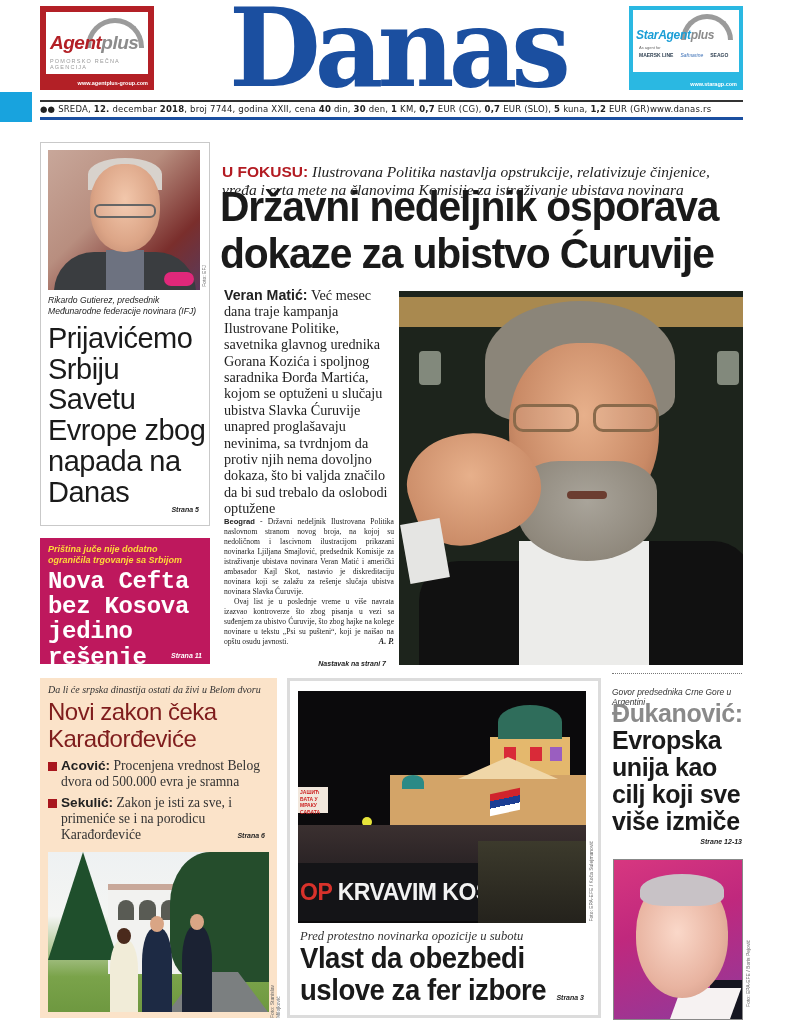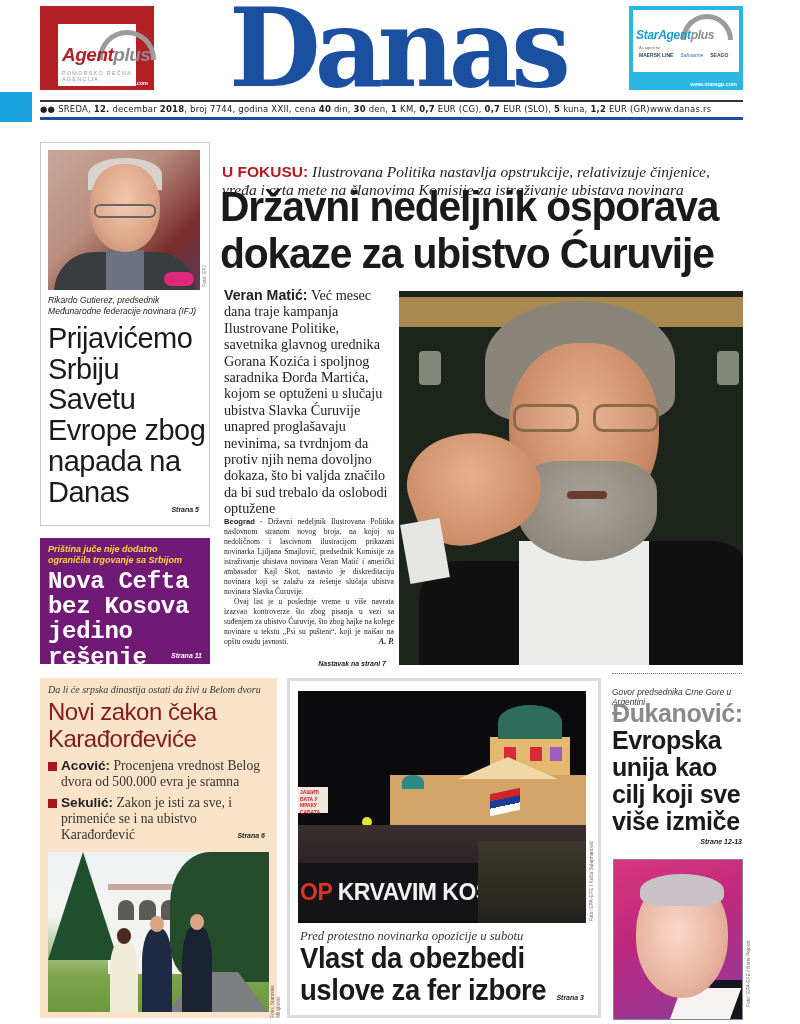--- a/index.html
+++ b/index.html
@@ -4,21 +4,21 @@
 <style>
   * { box-sizing: border-box; margin: 0; padding: 0; }
   html, body { width: 800px; height: 1024px; background: #fff; overflow: hidden; }
   body { position: relative; font-family: "Liberation Sans", sans-serif; color: #1a1a1a; }
 
   .abs { position: absolute; }
 
   
   .side-tab { left: 0; top: 92px; width: 32px; height: 30px; background: #18a3de; }
 
-  .ad-left { left: 40px; top: 6px; width: 114px; height: 84px; background: #b32026; padding: 18px; }
+  .ad-left { left: 40px; top: 6px; width: 114px; height: 84px; background: #b32026; padding: 6px; }
   .ad-left .card { background: #fff; width: 100%; height: 62px; position: relative; border-radius: 0 0 0 0; }
   .ad-left .arc { position: absolute; left: 40px; top: 6px; width: 58px; height: 30px; border: 5px solid #9b9b9b; border-bottom: none; border-radius: 40px 40px 0 0; }
   .ad-left .brand { position: absolute; left: 4px; top: 20px; font-weight: bold; font-style: italic; font-size: 19px; color: #b32026; letter-spacing: -0.5px; }
   .ad-left .brand span { color: #8c8c8c; }
   .ad-left .sub { position: absolute; left: 4px; top: 46px; font-size: 5.5px; color: #999; letter-spacing: 1.2px; }
   .ad-left .url { position: absolute; right: 6px; bottom: 4px; font-size: 5.5px; color: #fff; font-weight: bold; }
 
   .ad-right { left: 629px; top: 6px; width: 114px; height: 84px; background: #2ab8e2; padding: 4px 4px 14px 4px; }
   .ad-right .card { background: #fff; width: 100%; height: 62px; position: relative; }
   .ad-right .arc { position: absolute; left: 48px; top: 4px; width: 52px; height: 26px; border: 5px solid #9b9b9b; border-bottom: none; border-radius: 40px 40px 0 0; }
@@ -44,21 +44,21 @@
   .gutierrez-photo .jacket { position: absolute; left: 6px; top: 102px; width: 142px; height: 50px; border-radius: 40px 40px 0 0; background: #3a3d40; }
   .gutierrez-photo .shirt { position: absolute; left: 58px; top: 100px; width: 38px; height: 40px; background: #6d7280; }
   .gutierrez-photo .mic { position: absolute; right: 6px; bottom: 4px; width: 30px; height: 14px; border-radius: 8px; background: #e0287a; }
   .photo-credit-v { position: absolute; font-size: 5px; color: #666; writing-mode: vertical-rl; transform: rotate(180deg); }
   .gutierrez-caption { position: absolute; left: 7px; top: 152px; width: 160px; font-size: 8.6px; font-style: italic; line-height: 1.25; color: #222; font-family: "Liberation Sans Narrow", "Liberation Sans", sans-serif; }
   .gutierrez-headline { position: absolute; left: 7px; top: 180px; width: 160px; font-size: 29px; line-height: 1.06; font-weight: normal; color: #1a1a1a; letter-spacing: -0.5px; }
   .strana { font-size: 7px; font-style: italic; font-weight: bold; color: #222; }
   .left-box .strana { position: absolute; right: 10px; bottom: 12px; }
 
   
-  .cefta-box { left: 40px; top: 538px; width: 170px; height: 126px; background: #701a75; padding: 6px 8px; }
+  .cefta-box { left: 40px; top: 538px; width: 170px; height: 126px; background: #be185d; padding: 6px 8px; }
   .cefta-kicker { font-size: 9px; font-style: italic; color: #ffd93a; line-height: 1.2; font-weight: bold; }
   .cefta-headline { font-size: 24px; line-height: 1.06; color: #fff; font-weight: bold; margin-top: 3px; letter-spacing: -0.3px; font-family: Liberation Mono, monospace; }
   .cefta-box .strana { position: absolute; right: 8px; bottom: 5px; color: #fff; }
 
   
   .kicker-row { left: 222px; top: 142px; width: 522px; font-family: "Liberation Serif", serif; font-style: italic; font-size: 15.5px; line-height: 1.18; color: #222; margin-top: 21px; }
   .kicker-row .label { font-family: "Liberation Sans", sans-serif; font-style: normal; font-weight: bold; color: #b31b22; }
   .main-headline { left: 220px; top: 184px; width: 530px; font-size: 42.5px; line-height: 1.1; font-weight: bold; letter-spacing: -1.2px; color: #1a1a1a; transform: scaleX(0.96); transform-origin: left; }
 
   .lead { left: 224px; top: 287px; width: 172px; font-family: "Liberation Serif", serif; font-size: 14.2px; line-height: 1.155; color: #222; }
@@ -250,21 +250,21 @@
   <div class="cuff"></div>
 </div>
 
 <div class="abs dotted-rule"></div>
 
 <div class="abs dvor-box">
   <div class="dvor-kicker">Da li će srpska dinastija ostati da živi u Belom dvoru</div>
   <div class="dvor-headline">Novi zakon čeka Karađorđeviće</div>
   <ul class="dvor-bullets">
     <li><b>Acović:</b><span> Procenjena vrednost Belog dvora od 500.000 evra je sramna</span></li>
-    <li><b>Sekulić:</b><span> Zakon je isti za sve, i primeniće se i na ubistvo Karađorđević</span></li>
+    <li><b>Sekulić:</b><span> Zakon je isti za sve, i primeniće se i na porodicu Karađorđeviće</span></li>
   </ul>
   <div class="strana">Strana 6</div>
   <div class="dvor-photo">
     <div class="building"></div>
     <div class="arches">
         <span></span>
         <span></span>
         <span></span>
         <span></span>
       </div>

